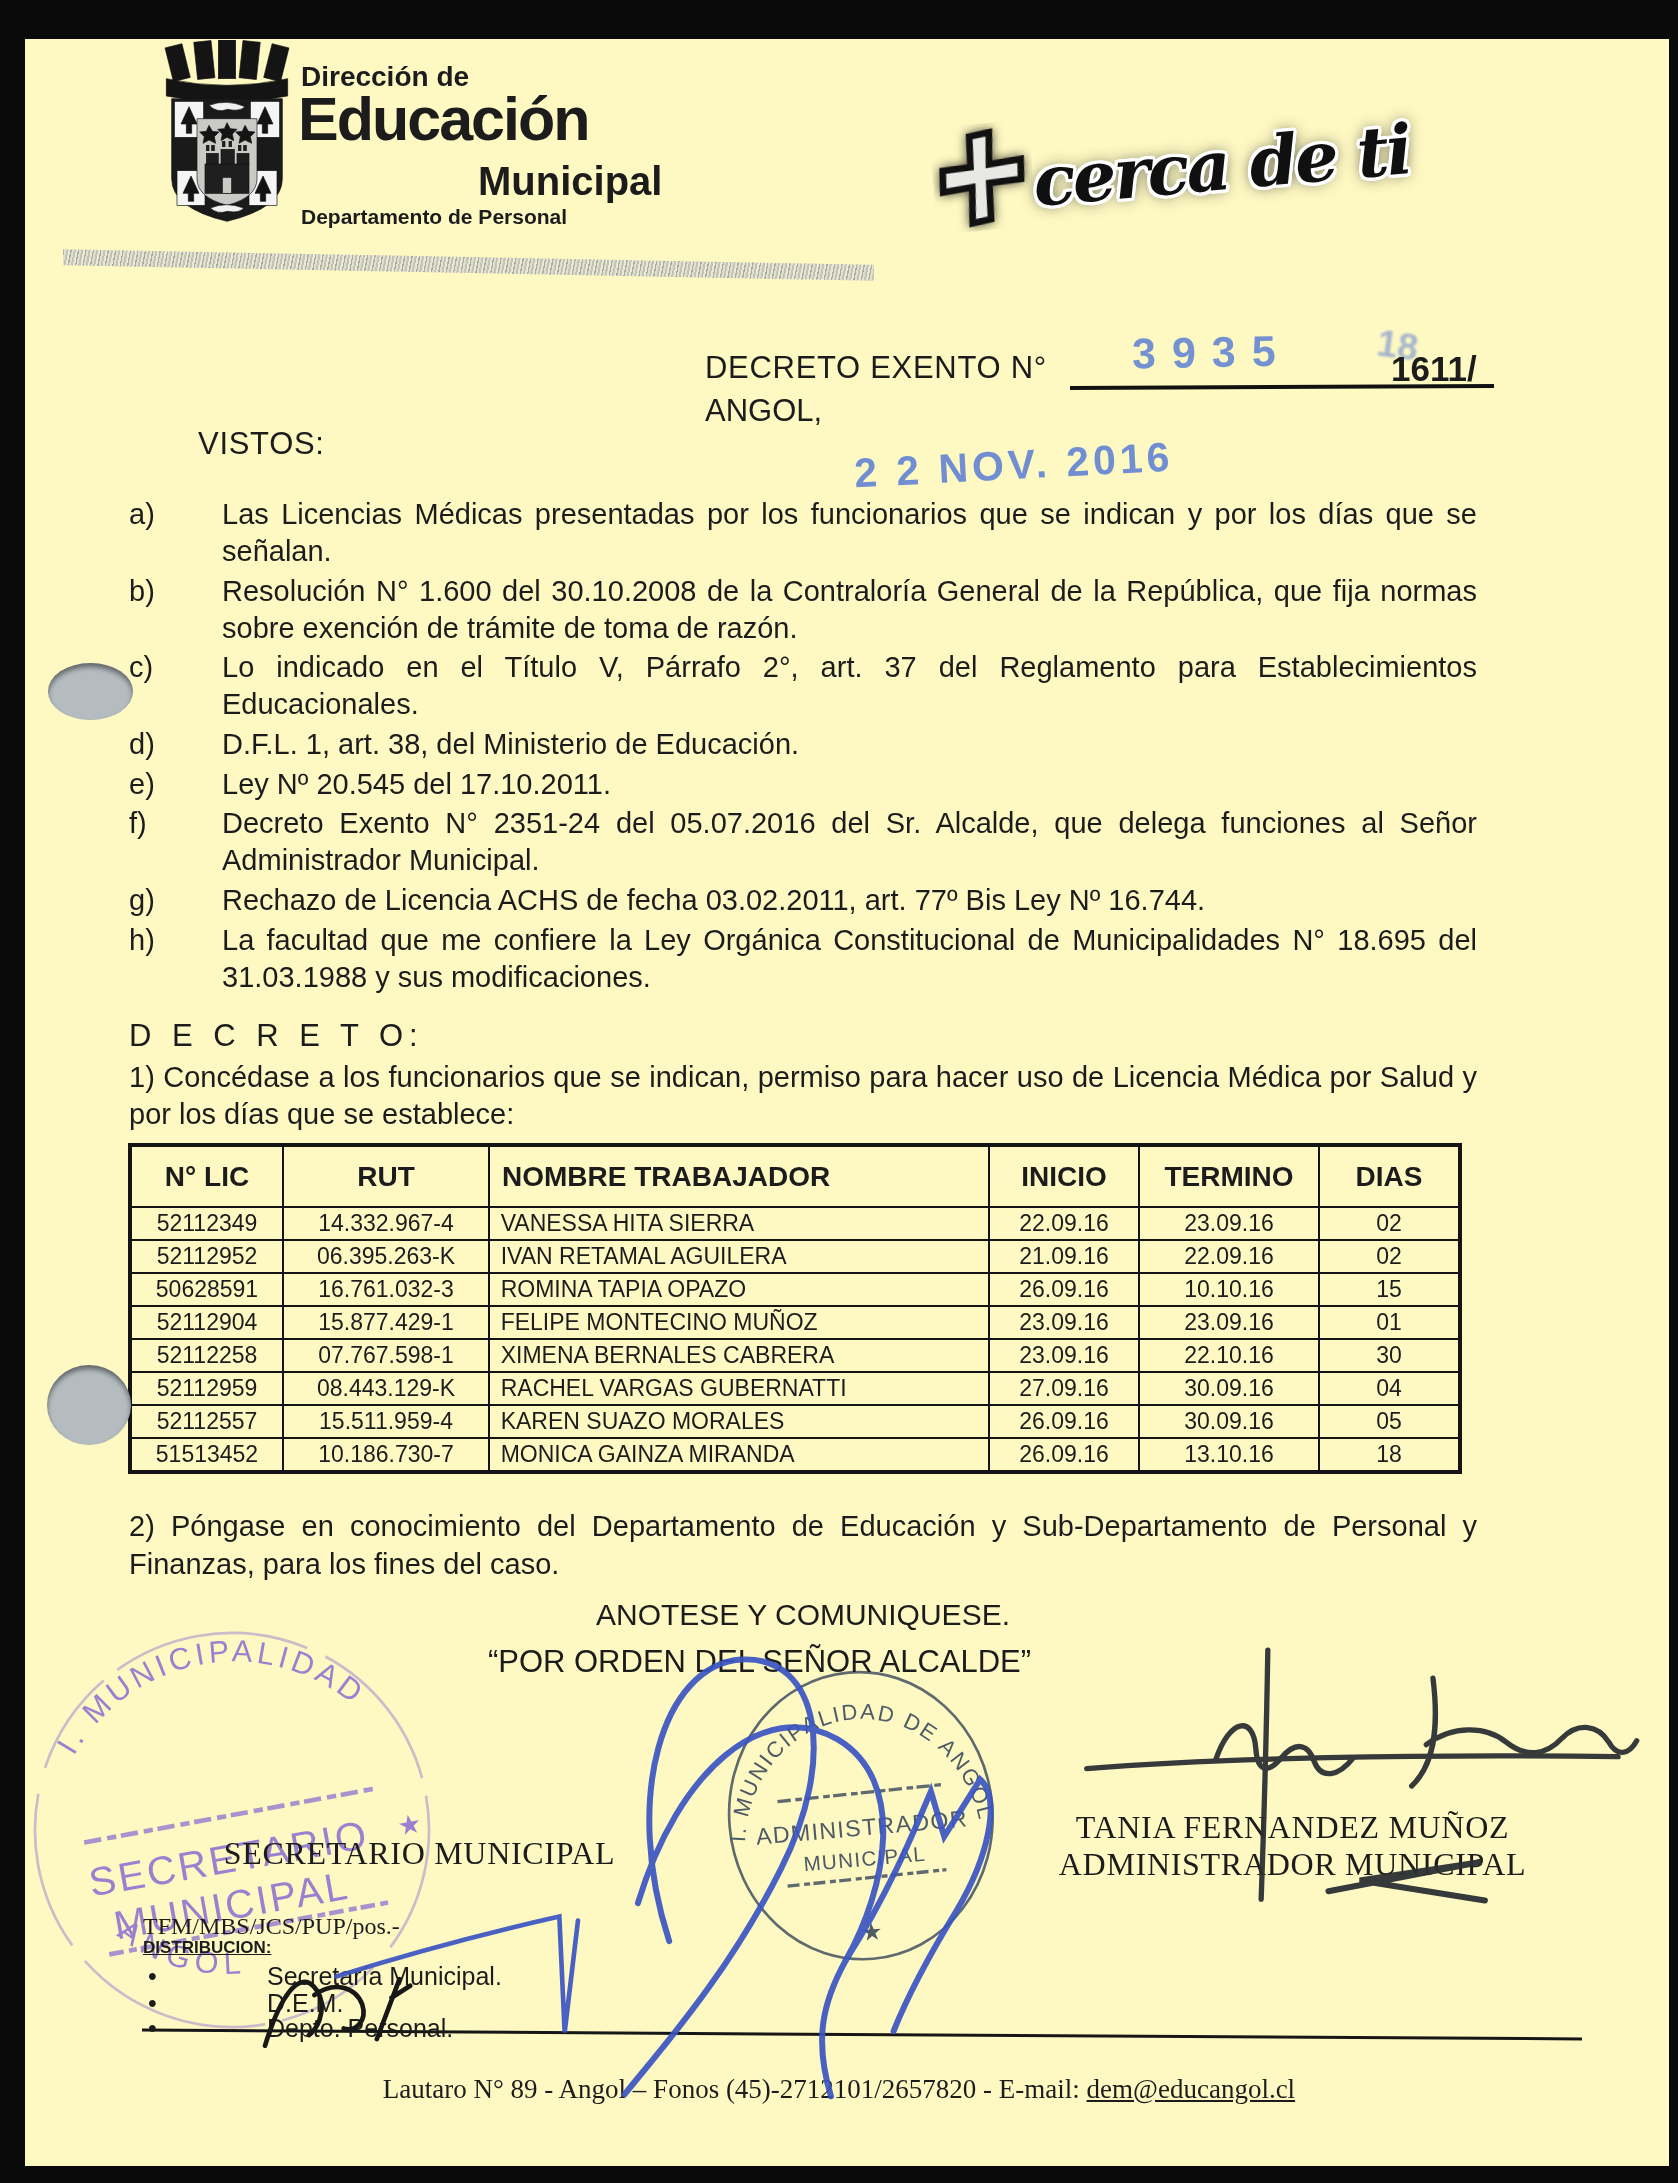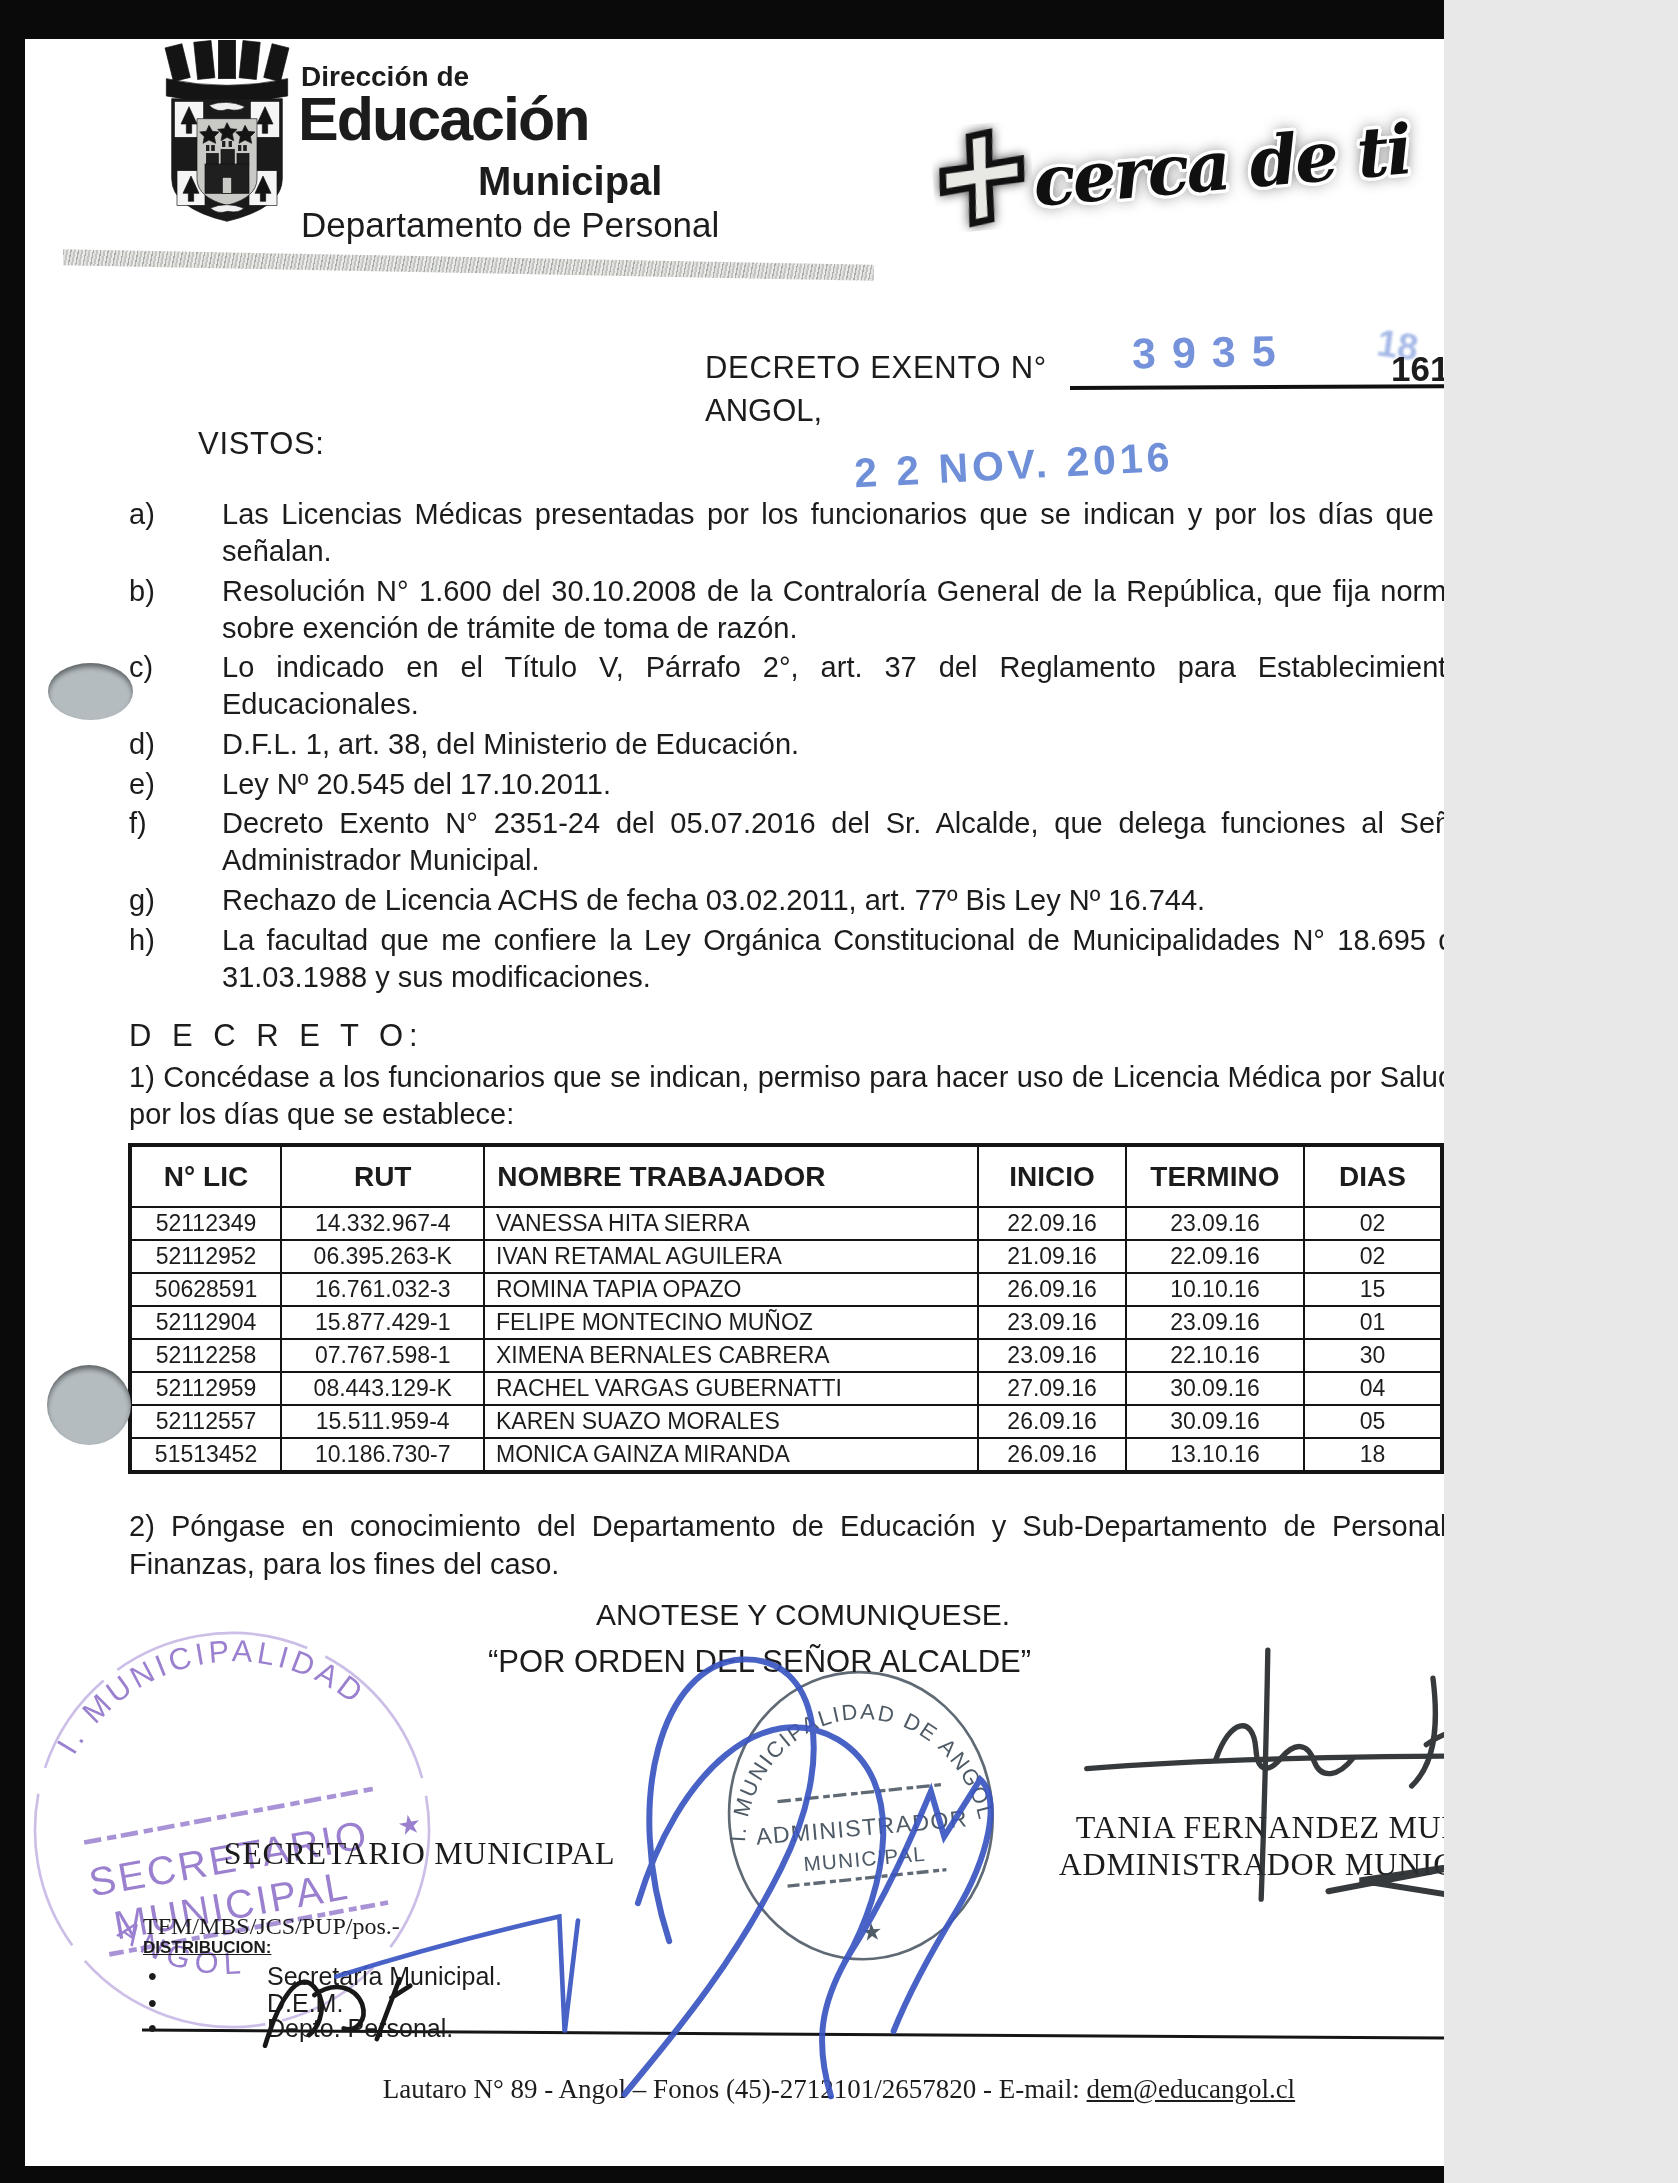--- a/index.html
+++ b/index.html
@@ -1,27 +1,27 @@
 <!DOCTYPE html>
 <html style="font-size:10.7px"><head>
 <meta charset="utf-8">
 <style>
   html,body{margin:0;padding:0;background:#e8e8e8;}
-  .page{position:relative;width:1444px;height:2183px;background:#ffffff;overflow:hidden;
+  .page{position:relative;width:1678px;height:2183px;background:#fef9c3;overflow:hidden;
         font-family:"Liberation Sans",sans-serif;color:#1c1c1c;}
   .abs{position:absolute;}
   
   .edge{background:#0a0a0a;z-index:9;}
   
   .hole{background:#b4bcc0;border-radius:50%;box-shadow:inset 0 4px 5.3px rgba(0,0,0,.45);z-index:8;}
   
   .org-line1{left:301px;top:61px;font-size:28px;font-weight:bold;letter-spacing:0;}
   .org-line2{left:298px;top:84px;font-size:61px;font-weight:bold;letter-spacing:-2px;}
   .org-line3{left:478px;top:159px;font-size:40px;font-weight:bold;}
-  .org-line4{left:301px;top:205px;font-size:35px;font-weight:normal;}
+  .org-line4{left:301px;top:205px;font-size:21px;font-weight:bold;}
   .slogan-wrap{left:932px;top:107px;transform:rotate(-5deg);z-index:2;}
   .slogan-text{font-family:"DejaVu Serif",serif;font-style:italic;font-weight:bold;font-size:69px;
      letter-spacing:-2.7px;color:#101010;
      text-shadow:-2.7px -2.7px 0 #fff,2.7px -2.7px 0 #fff,-2.7px 2.7px 0 #fff,2.7px 2.7px 0 #fff,
                  -3.3px 0 0 #fff,3.3px 0 0 #fff,0 -3.3px 0 #fff,0 3.3px 0 #fff,0 0 14.7px rgba(20,20,20,.8);}
   .sep-band{left:63px;top:257px;width:811px;height:16px;transform:rotate(1.1deg);opacity:.75;
      background:repeating-linear-gradient(100deg,#8f948f 0 1.3px,#d8d8d4 1.3px 3.3px,#b0b2ae 3.3px 5.3px,#e4e4e0 5.3px 7.3px);}
   
   .decree-label{left:705px;top:350px;font-size:31px;letter-spacing:0.7px;}
   .decree-underline{left:1070px;top:385px;width:424px;height:4px;background:#111;transform:rotate(-.3deg);}

